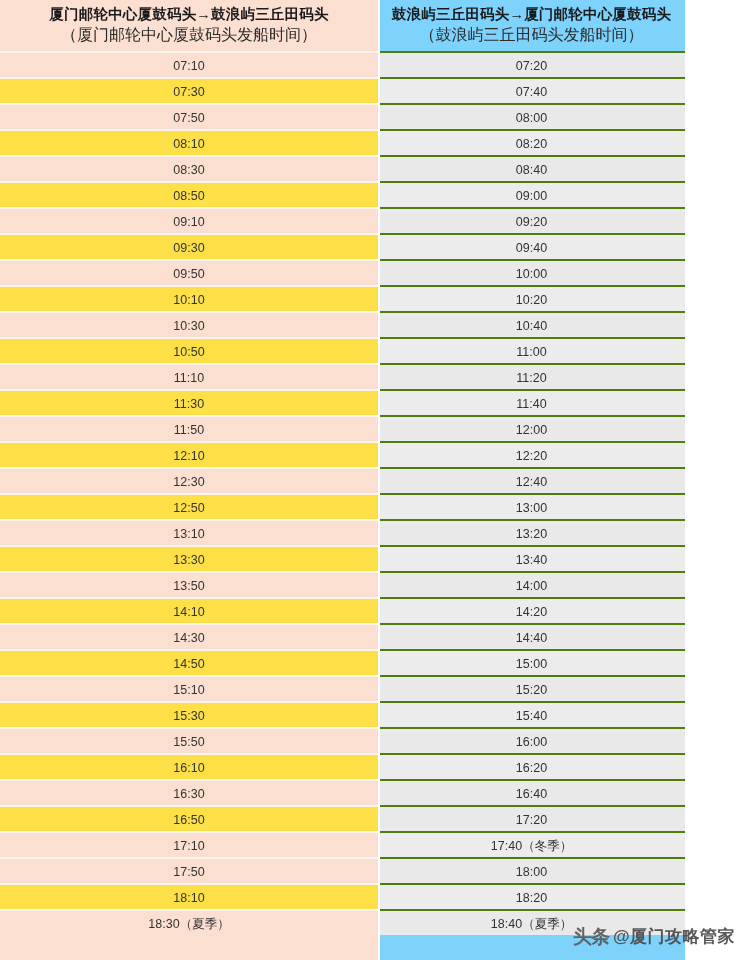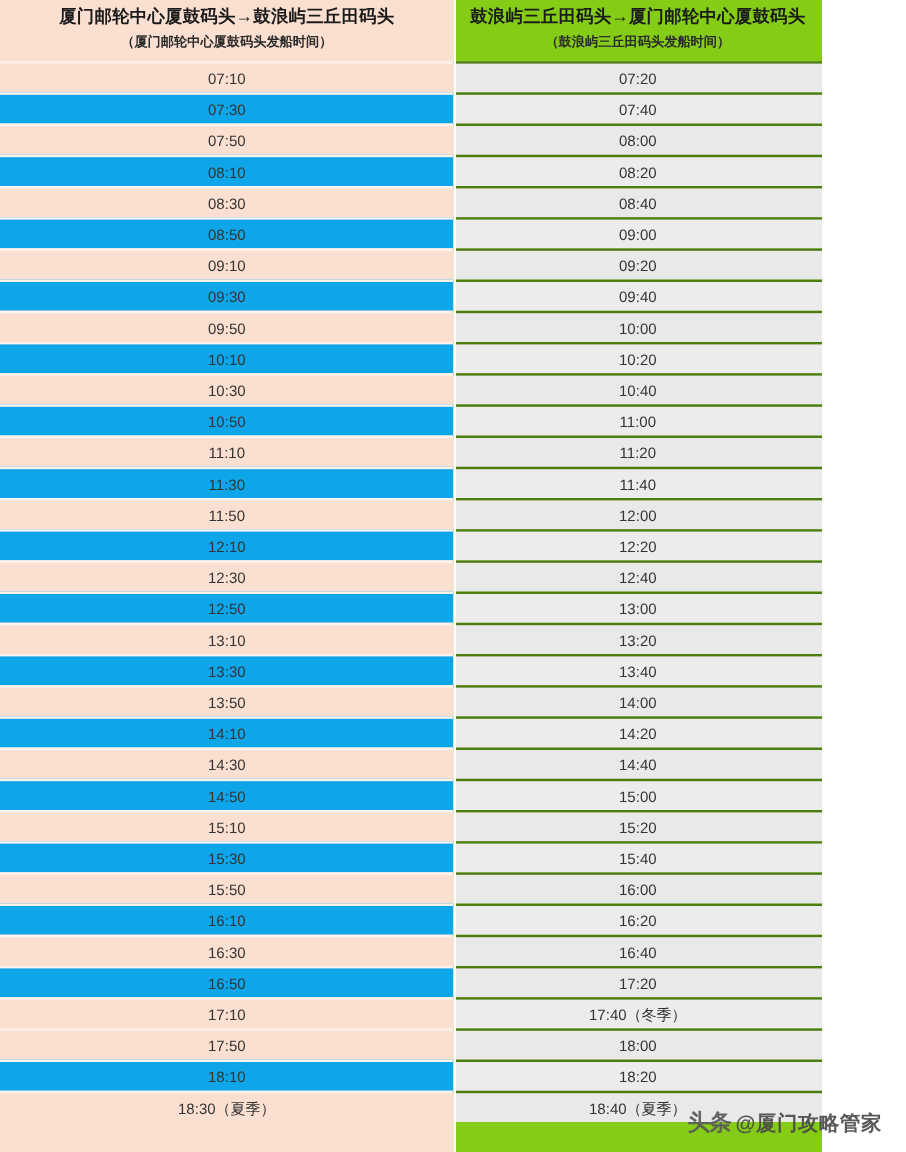--- a/index.html
+++ b/index.html
@@ -28,42 +28,42 @@
     flex-direction: column;
     align-items: stretch;
     position: relative;
   }
   .column-left {
     width: 378px;
     background: #fbe0d1;
   }
   .column-right {
     width: 307px;
-    background: #84cc16;
+    background: #7dd3fc;
   }
   .col-header {
     height: 51px;
     box-sizing: border-box;
     display: flex;
     flex-direction: column;
     align-items: center;
     justify-content: flex-start;
     padding-top: 4px;
   }
   .col-header-title {
     font-size: 14.5px;
     font-weight: bold;
     color: #1a1a1a;
     line-height: 20px;
     letter-spacing: 0.2px;
     white-space: nowrap;
   }
   .col-header-sub {
-    font-size: 11px;
-    font-weight: bold;
+    font-size: 16px;
+    font-weight: normal;
     color: #2b2b2b;
     line-height: 18px;
     margin-top: 2px;
     white-space: nowrap;
   }
   .rows {
     display: flex;
     flex-direction: column;
     border-radius: 20px;
   }
@@ -79,21 +79,21 @@
   }
   .column-left .time-row {
     border-top: 2px solid #fdf3ee;
     background: #fbe0d1;
   }
   .column-right .time-row {
     border-top: 2px solid #4d7c0f;
     background: #e9e9e9;
   }
   .column-left .time-row.alt {
-    background: #0ea5e9;
+    background: #fde047;
   }
   .column-right .time-row.alt {
     background: #ececec;
   }
   .col-divider {
     position: absolute;
     top: 0;
     left: 378px;
     width: 2px;
     height: 960px;

